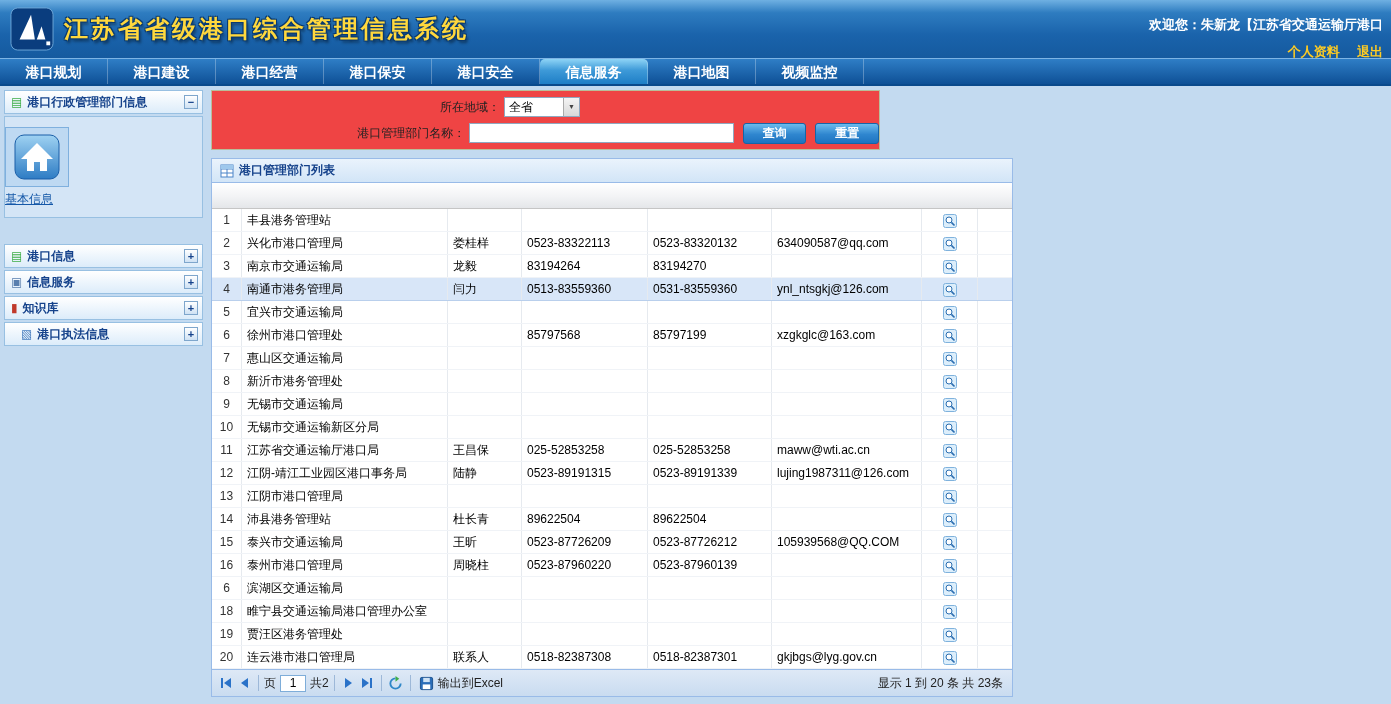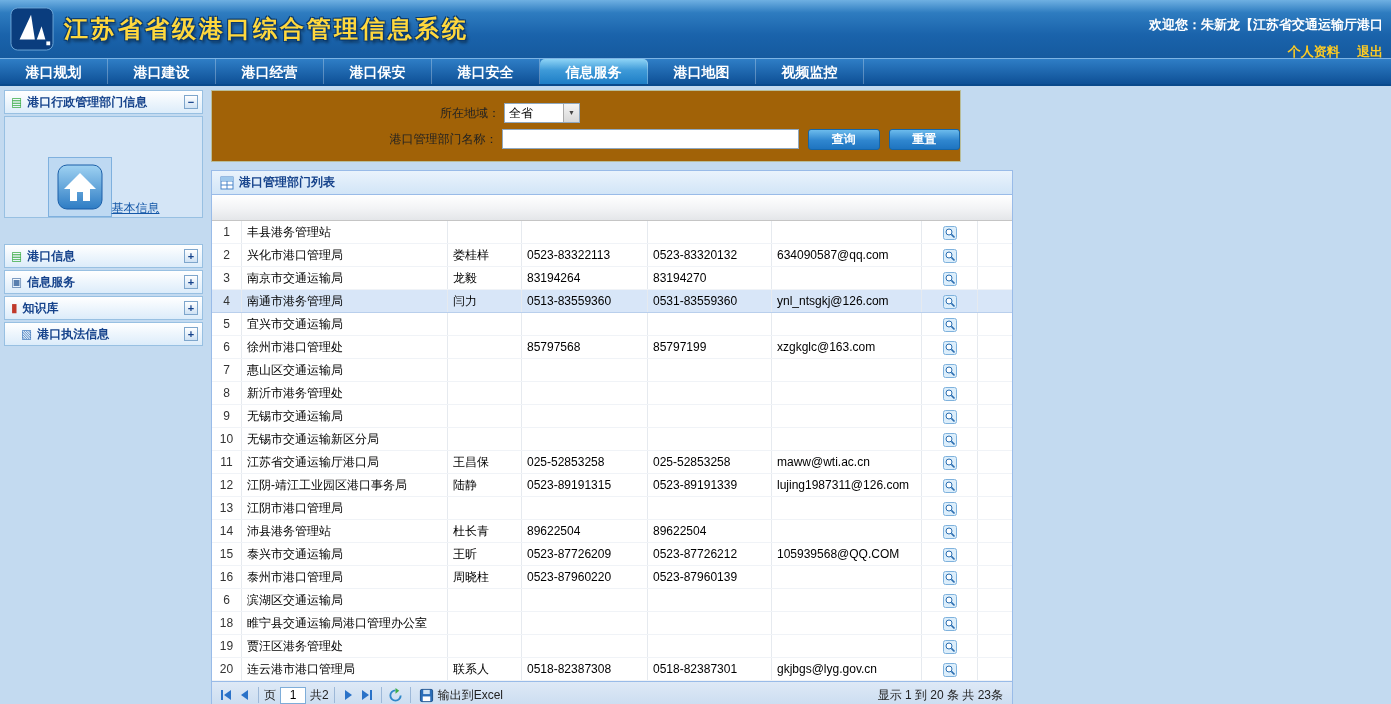--- a/index.html
+++ b/index.html
@@ -25,27 +25,27 @@
   .wrap { display:flex; height:615px; }
   .sidebar { width:207px; flex:0 0 auto; padding:4px 4px 0 4px; }
   .main { flex:0 0 auto; width:806px; padding:4px 0 0 4px; }
 
   
   .acc { height:24px; display:flex; align-items:center; border:1px solid #98c0e2; background:linear-gradient(180deg,#ffffff,#dcecfa); padding:0 4px 0 6px; color:#15428b; font-weight:bold; margin-bottom:2px; cursor:pointer; }
   .acc.indent { padding-left:16px; }
   .acc-label { margin-left:5px; }
   .mini-icon { font-size:12px; line-height:12px; }
   .acc-btn { margin-left:auto; width:14px; height:14px; line-height:12px; text-align:center; border:1px solid #7ea6cc; background:linear-gradient(180deg,#fff,#cfe2f4); color:#15428b; font-weight:bold; font-size:11px; cursor:pointer; }
-  .acc-body { border:1px solid #98c0e2; background:#d4e5f6; height:102px; margin-bottom:2px; display:flex; align-items:flex-end; justify-content:center; }
+  .acc-body { border:1px solid #98c0e2; background:#d4e5f6; height:102px; margin-bottom:2px; display:flex; flex-direction:column; align-items:flex-start; justify-content:center; }
   .icon-tile { width:64px; height:60px; background:#bed9f2; border:1px solid #7fb0de; display:flex; align-items:center; justify-content:center; cursor:pointer; }
   .tile-label { margin-top:4px; color:#1558a8; text-decoration:underline; cursor:pointer; }
   .acc-group { margin-top:26px; }
 
   
-  .search-panel { width:750px; border:1px solid #b9bd9a; background:#a16207; padding:9px 0; }
+  .search-panel { width:669px; border:1px solid #b9bd9a; background:#ef4444; padding:3px 0; }
   .f-row { height:26px; display:flex; align-items:center; }
   .f-label { width:292px; text-align:right; padding-right:4px; color:#222; }
   .sel { width:76px; height:20px; background:#fff; border:1px solid #8fa8c0; display:flex; align-items:center; cursor:pointer;justify-content:flex-end; }
   .sel-text { flex:1; padding-left:4px; }
   .sel-arrow { width:16px; height:18px; background:linear-gradient(180deg,#f4f4f4,#d8d8d8); border-left:1px solid #aaa; text-align:center; font-size:7px; line-height:18px; color:#444; }
   .txt-input { width:300px; height:20px; border:1px solid #8fa8c0; padding:0 3px; font-size:12px; font-family:inherit; }
   .btn { width:72px; height:21px; margin-left:9px; background:linear-gradient(180deg,#6cbbec 0%,#2f86cf 55%,#1e74c0 100%); border:1px solid #1565a8; border-radius:3px; color:#fff; font-weight:bold; font-size:12px; text-align:center; line-height:19px; cursor:pointer; }
 
   
   .panel { width:802px; margin-top:8px; border:1px solid #99bbe8; background:#fff; }

